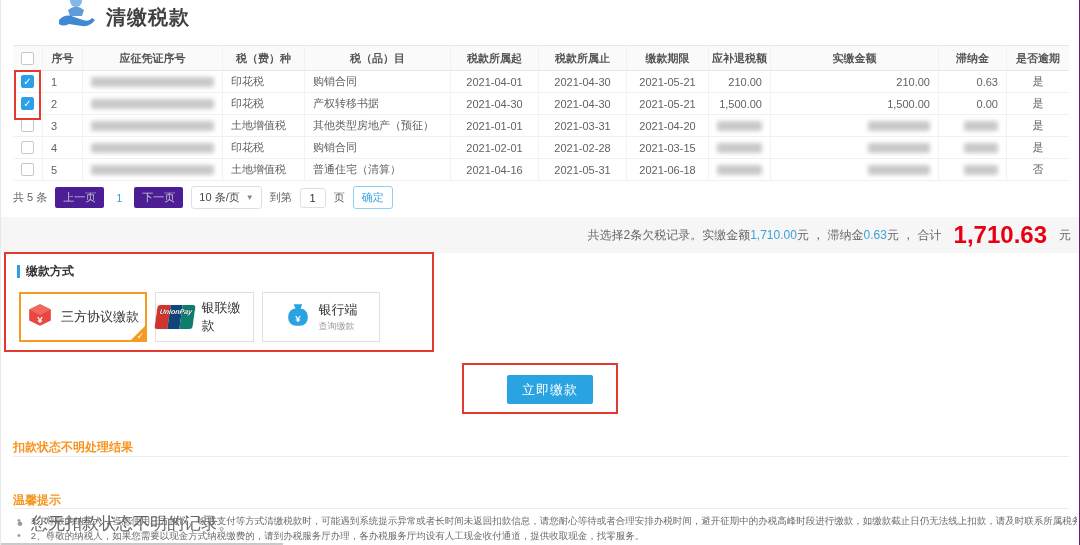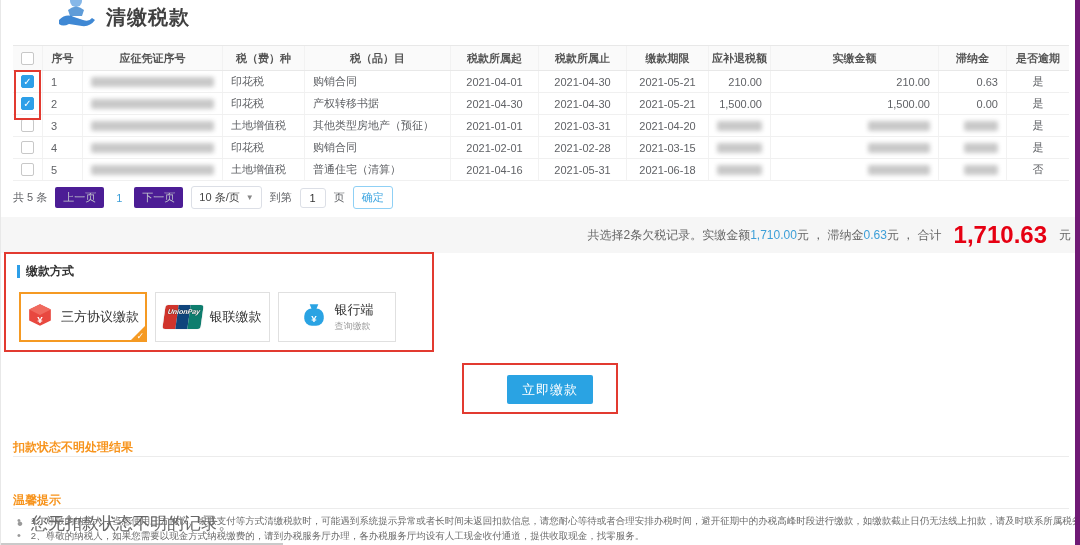--- a/index.html
+++ b/index.html
@@ -1,19 +1,19 @@
 <!DOCTYPE html>
 <html><head>
 <meta charset="utf-8">
 <style>
   * { margin:0; padding:0; box-sizing:border-box; }
   body { font-family:"Liberation Sans","DejaVu Sans",sans-serif; background:#fff; }
   .page {
     position:relative; width:1080px; height:545px; background:#fff;
-    border-left:1px solid #e8e8e8; border-right:5px solid #701a75;
+    border-left:1px solid #e8e8e8; border-right:1px solid #701a75;
     overflow:hidden; margin:0 auto;
   }
 
   
   .hdr { position:absolute; top:2px; left:55px; display:flex; align-items:center; }
   .hdr-icon { margin-top:-6px; }
   .hdr-title { font-size:20px; color:#404040; font-weight:600; margin-left:10px; letter-spacing:1px; }
 
   
   .table { position:absolute; top:45px; left:12px; width:1056px; font-size:11px; color:#606266;text-align:right; }
@@ -65,21 +65,21 @@
     display:flex; align-items:center; justify-content:flex-end; padding-right:10px; font-size:12px; color:#666;padding-left:10px; }
   .summary .blue { color:#3d9fd8; }
   .summary .big-red { color:#e60012; font-size:24px; font-weight:bold; margin:0 12px; letter-spacing:0; }
 
   
   .pay-title { position:absolute; top:263px; left:16px; display:flex; align-items:center; font-size:12px; font-weight:bold; color:#333; }
   .pay-title .bar { width:3px; height:13px; background:#2d9fe8; margin-right:6px; }
   .cards { position:absolute; top:292px; left:18px; display:flex; gap:8px; }
   .card { position:relative; height:50px; border:1px solid #e0e0e0; background:#fff; display:flex; align-items:center; justify-content:center; gap:8px; }
   .card1 { width:128px; border:2px solid #f59a23; }
-  .card2 { width:115px; }
+  .card2 { width:99px; }
   .card3 { width:118px; }
   .card-label { font-size:13px; color:#333; }
   .card-sub { font-size:9px; color:#9a9a9a; margin-top:1px; }
   .corner { position:absolute; right:-1px; bottom:-1px; width:0; height:0;
     border-left:16px solid transparent; border-bottom:16px solid #f59a23; }
   .corner-check { position:absolute; right:1px; bottom:-1px; color:#fff; font-size:9px; z-index:2; }
   .upay { width:38px; height:24px; border-radius:3px; overflow:hidden; display:flex; transform:skewX(-8deg); box-shadow:0 0 1px rgba(0,0,0,.3); position:relative; }
   .upay div { flex:1; }
   .upay .s1 { background:#d0342c; } .upay .s2 { background:#10457c; } .upay .s3 { background:#0e7d6e; }
   .upay-txt { position:absolute; top:3px; left:3px; color:#fff; font-size:7px; font-style:italic; font-weight:bold; text-shadow:0 0 1px #000; }

